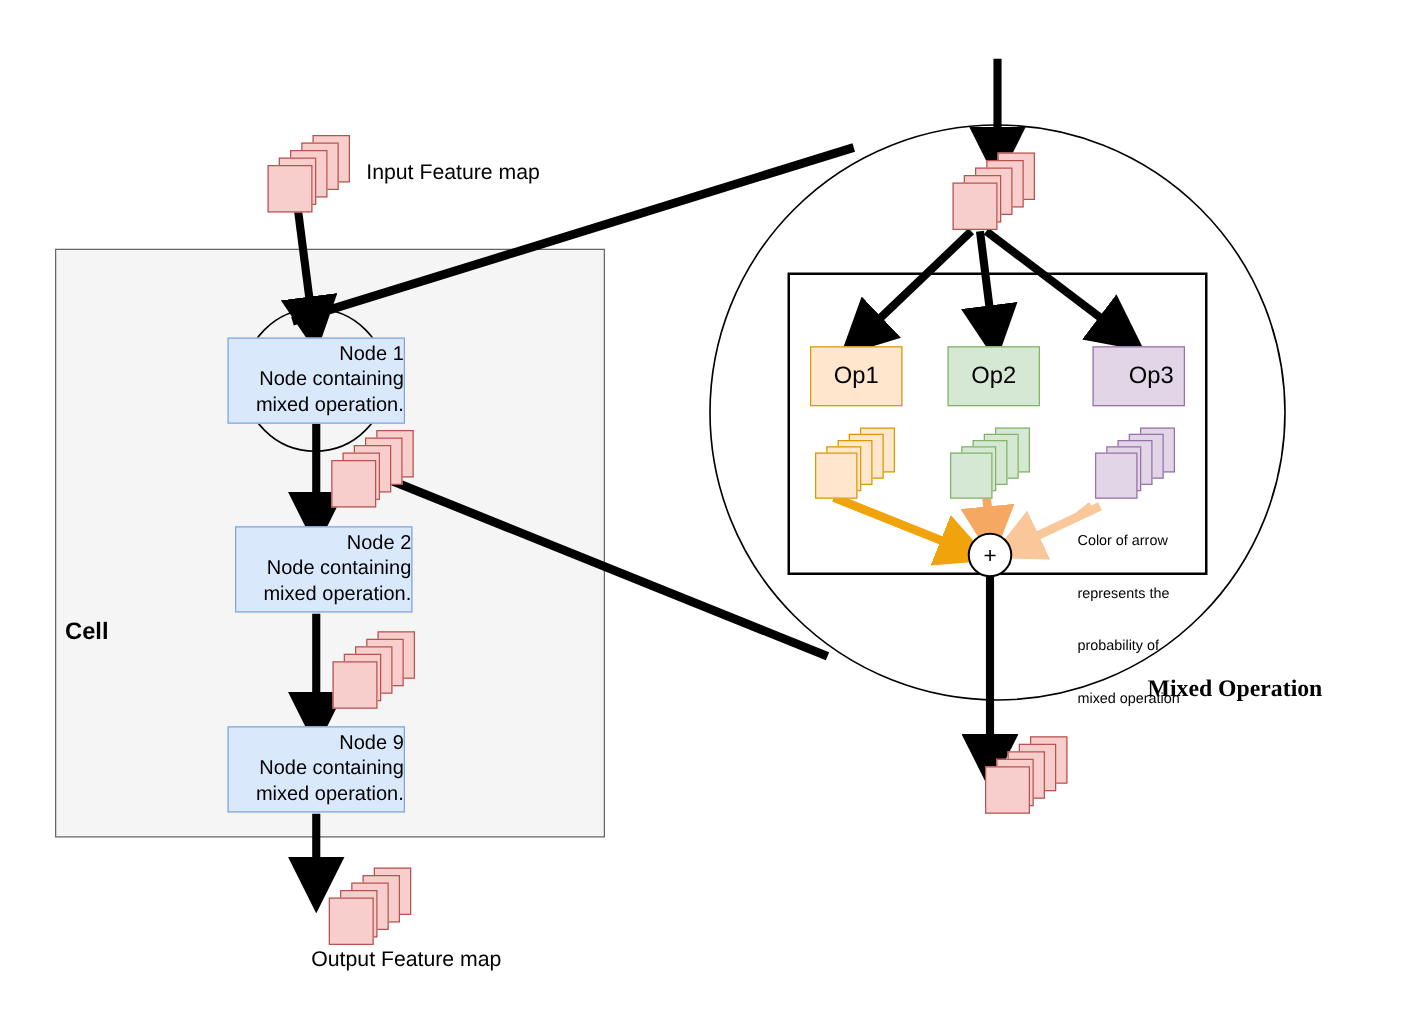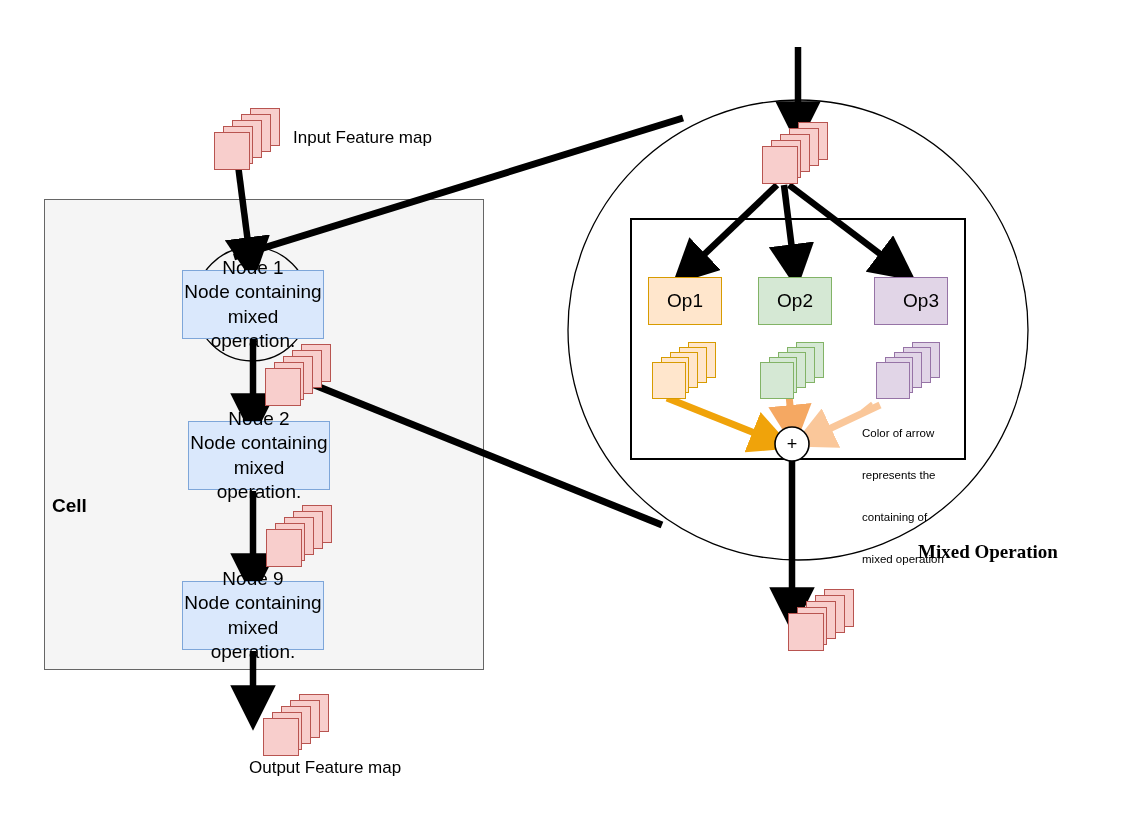--- a/index.html
+++ b/index.html
@@ -6,21 +6,21 @@
   body{width:1136px;height:820px;position:relative;overflow:hidden;
        font-family:"Liberation Sans","DejaVu Sans",sans-serif;color:#000;}
   #stage{position:absolute;inset:0;width:1136px;height:820px;}
   svg#vec{position:absolute;left:0;top:0;width:1136px;height:820px;}
   .lbl{position:absolute;white-space:pre;line-height:1.15;}
   .lbl-plain{font-size:17px;color:#000;}
   .lbl-bold{font-size:19px;font-weight:bold;color:#000;}
   .lbl-small{font-size:11.5px;color:#000;line-height:1.22;text-align:left;}
   .node-box{position:absolute;background:#dae8fc;border:1px solid #7ea6d9;
             box-sizing:border-box;display:flex;flex-direction:column;
-            align-items:center;justify-content:center;font-size:19px;
+            align-items:flex-end;justify-content:center;font-size:16px;
             line-height:1.28;color:#000;text-align:center;}
   .op-box{position:absolute;box-sizing:border-box;display:flex;
           align-items:center;justify-content:center;font-size:19px;color:#000;}
   .op1{background:#ffe6cc;border:1px solid #d79b00;}
   .op2{background:#d5e8d4;border:1px solid #82b366;}
   .op3{background:#e1d5e7;border:1px solid #9673a6;}
   .cell-rect{position:absolute;background:#f5f5f5;border:1px solid #666666;box-sizing:border-box;}
   .inner-rect{position:absolute;background:transparent;border:2px solid #000;box-sizing:border-box;}
   .stack{position:absolute;}
   .card{position:absolute;box-sizing:border-box;}
@@ -193,17 +193,17 @@
 
   <div class="lbl lbl-plain" style="left:249px;top:758px;">Output Feature map</div>
 
   <div class="lbl lbl-bold" style="left:52px;top:495px;">Cell</div>
 
   <div class="lbl lbl-bold" style="left:918px;top:541px;font-family:Liberation Serif, serif;">Mixed Operation</div>
 
   <div class="lbl lbl-small" style="left:862px;top:398px;width:102px;">
     <div>Color of arrow</div>
     <div>represents the</div>
-    <div>containing of</div>
+    <div>probability of</div>
     <div>mixed operation</div>
   </div>
 
 </div>
 
 </body></html>

